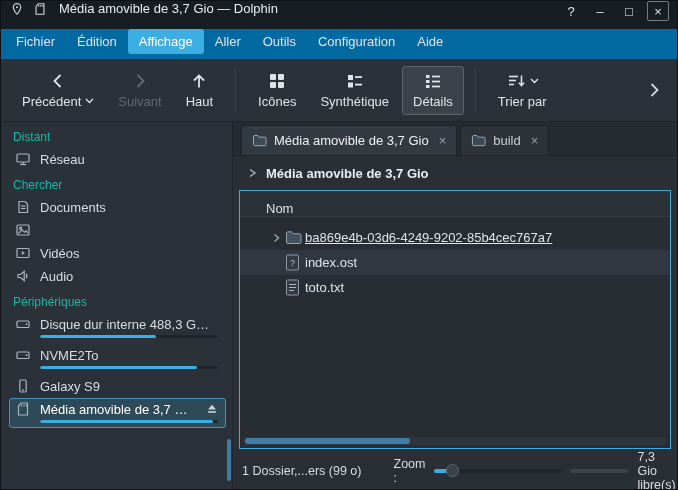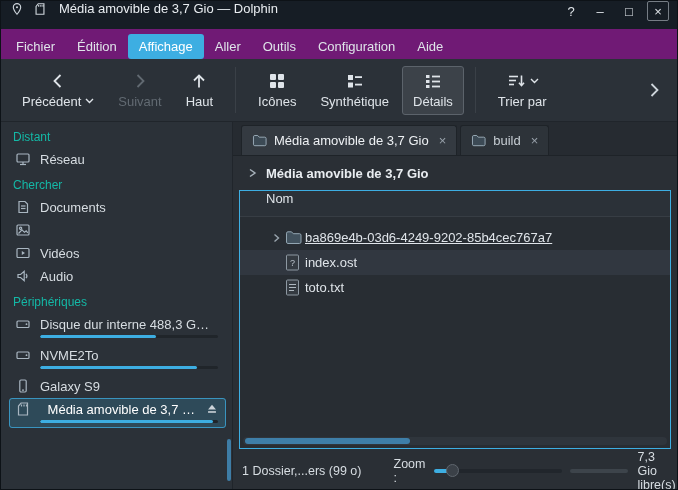--- a/index.html
+++ b/index.html
@@ -13,21 +13,21 @@
 
   
   .titlebar{height:28px;flex:none;background:#161d25;display:flex;align-items:flex-start;padding:0 8px;gap:7px;}
   .tb-icon{width:16px;height:16px;display:flex;align-items:center;justify-content:center;flex:none;}
   .tb-title{font-size:13px;color:#e9edf1;margin-left:4px;white-space:nowrap;}
   .tb-spacer{flex:1;}
   .tb-btn{width:22px;height:20px;display:flex;align-items:center;justify-content:center;font-size:13px;color:#dfe4e9;flex:none;}
   .tb-btn.close{border:1px solid #767d85;border-radius:2px;width:20px;height:18px;}
 
   
-  .menubar{height:30px;flex:none;background:#701a75;display:flex;align-items:flex-end;padding:0 4px;font-size:13px;}
+  .menubar{height:30px;flex:none;background:#0369a1;display:flex;align-items:flex-start;padding:0 4px;font-size:13px;}
   .menu-item{padding:5px 11px;border-radius:3px;white-space:nowrap;}
   .menu-item.active{background:#3daee2;color:#ffffff;}
 
   
   .toolbar{height:62px;flex:none;background:#2b3138;display:flex;align-items:center;padding:0 10px;gap:2px;border-bottom:1px solid #20252b;}
   .tool-btn{display:flex;flex-direction:column;align-items:center;justify-content:center;gap:4px;
     padding:5px 10px;border-radius:3px;font-size:13px;border:1px solid transparent;color:#dfe4e9;white-space:nowrap;}
   .tool-btn .lbl-row{display:flex;align-items:center;gap:4px;}
   .tool-btn.pressed{background:#3c4249;border-color:#5c636b;}
   .tool-btn.disabled{color:#626a72;}
@@ -44,40 +44,40 @@
   .side-section.first{margin-top:2px;}
   .side-item{display:flex;align-items:center;gap:9px;padding:3px 6px;border-radius:3px;color:#d7dde2;margin-bottom:1px;}
   .side-item .ico{width:16px;height:16px;flex:none;display:flex;align-items:center;justify-content:center;color:#a9b6c1;}
   .s-label{white-space:nowrap;overflow:hidden;flex:1;}
   .side-device{display:block;padding:3px 6px 4px 6px;border-radius:3px;margin-bottom:1px;}
   .side-device .drow{display:flex;align-items:center;gap:9px;color:#d7dde2;}
   .side-device .drow .ico{width:16px;height:16px;flex:none;display:flex;align-items:center;justify-content:center;color:#a9b6c1;}
   .usage-track{height:3px;background:#20252a;border-radius:2px;margin:3px 2px 1px 25px;overflow:hidden;}
   .usage-fill{height:100%;background:#3daee2;border-radius:2px;}
   .u65{width:65%;} .u88{width:88%;} .u97{width:97%;}
-  .side-device.selected{background:rgba(61,174,226,0.20);outline:1px solid rgba(61,174,226,0.75);outline-offset:-1px;color:#fff;text-align:right;}
+  .side-device.selected{background:rgba(61,174,226,0.20);outline:1px solid rgba(61,174,226,0.75);outline-offset:-1px;color:#fff;}
   .side-device.selected .drow{color:#ffffff;}
   .eject-btn{margin-left:auto;flex:none;width:16px;height:16px;display:flex;align-items:center;justify-content:center;color:#cdd4da;}
   .sidebar-scroll-thumb{position:absolute;right:1px;bottom:8px;width:4px;height:42px;border-radius:2px;background:#3e7da6;}
 
   
   .main{flex:1;display:flex;flex-direction:column;min-width:0;background:#2a2f35;}
   .tabbar{height:30px;flex:none;display:flex;align-items:stretch;background:#262b31;border-bottom:1px solid #1e2328;padding:3px 6px 0 8px;gap:3px;}
   .tab{display:flex;align-items:center;gap:7px;padding:0 10px;font-size:13px;border:1px solid #1e2328;border-bottom:none;
     border-radius:3px 3px 0 0;background:#2d3339;color:#c6cdd3;white-space:nowrap;}
   .tab.active{background:#343a41;color:#eef1f4;}
   .tab .ico{flex:none;display:flex;}
   .tab-close{color:#98a1aa;font-size:13px;margin-left:3px;}
   .tab-filler{flex:1;}
 
   .breadcrumb{height:34px;flex:none;display:flex;align-items:center;gap:8px;padding:0 13px;font-size:13px;font-weight:700;color:#e9edf1;}
 
   .view-wrap{flex:1;min-height:0;padding:0 6px 4px 6px;}
   .view{height:100%;box-sizing:border-box;border:1px solid #3daee2;background:#282d33;display:flex;flex-direction:column;position:relative;}
-  .view-header{flex:none;height:25px;display:flex;align-items:flex-start;padding-left:26px;font-size:13px;color:#dfe4e9;background:#2b3138;border-bottom:1px solid #373d44;}
+  .view-header{flex:none;height:25px;display:flex;align-items:flex-end;padding-left:26px;font-size:13px;color:#dfe4e9;background:#2b3138;border-bottom:1px solid #373d44;}
   .rows{flex:1;padding-top:8px;overflow:hidden;}
   .frow{height:25px;display:flex;align-items:center;gap:3px;padding-left:30px;font-size:13px;color:#dfe4e9;}
   .frow.hl{background:#313740;}
   .expand{width:12px;flex:none;display:flex;}
   .expand.empty{visibility:hidden;}
   .fico{width:17px;flex:none;display:flex;}
   .fname{white-space:nowrap;}
   .fname.underline{text-decoration:underline;}
   .hscroll{position:absolute;left:3px;right:3px;bottom:3px;height:8px;border-radius:4px;background:#2f353c;}
   .hthumb{position:absolute;left:2px;top:1px;height:6px;width:165px;border-radius:3px;background:#3e7ea8;}

